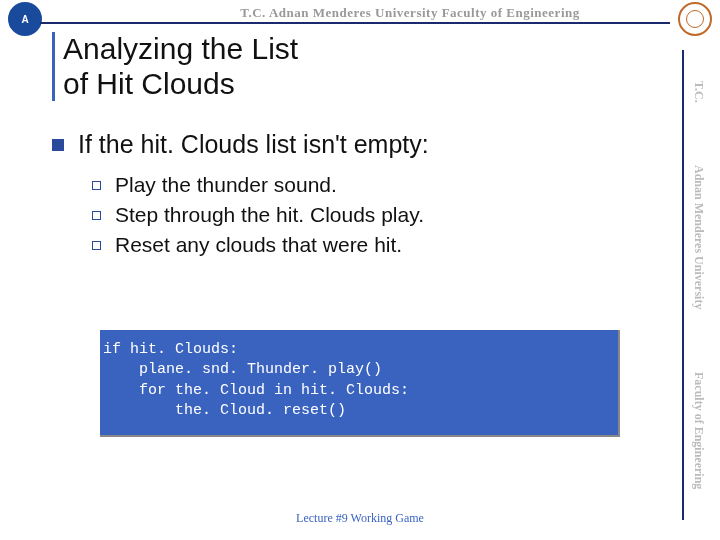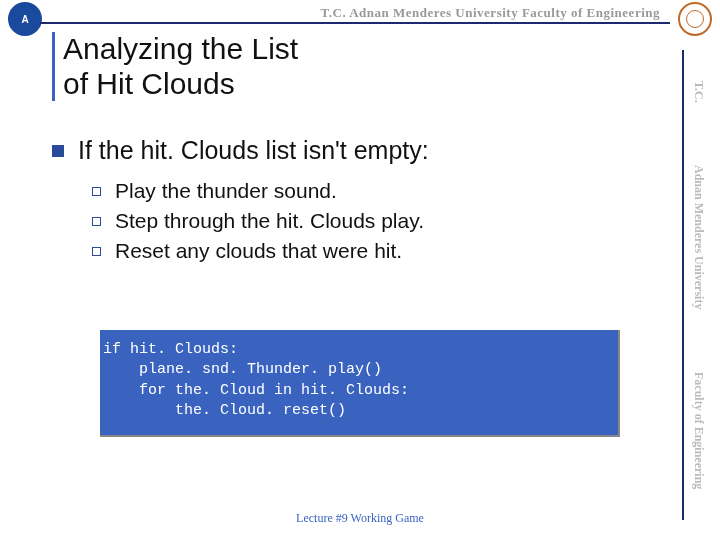--- a/index.html
+++ b/index.html
@@ -22,21 +22,21 @@
     left: 40px;
     right: 50px;
     height: 2px;
     background: #1a2a6c;
   }
   .header-text {
     position: absolute;
     top: 5px;
     left: 160px;
     right: 60px;
-    text-align: right;
+    text-align: center;
     color: #999;
     font-size: 13px;
     font-weight: bold;
     font-family: Georgia, serif;
     letter-spacing: 0.5px;
   }
   .logo-left {
     position: absolute;
     top: 2px; left: 8px;
     width: 34px; height: 34px;
@@ -93,21 +93,20 @@
     color: #111;
     border-left: 3px solid #3a63c0;
     padding-left: 8px;
     line-height: 1.15;
   }
   .content {
     position: absolute;
     top: 130px;
     left: 52px;
     right: 70px;
-    margin-top: 6px;
   }
   .bullet-row {
     display: flex;
     align-items: flex-start;
     margin-bottom: 14px;
   }
   .bullet-sq {
     width: 12px; height: 12px;
     background: #2a4a9c;
     margin-top: 9px;

